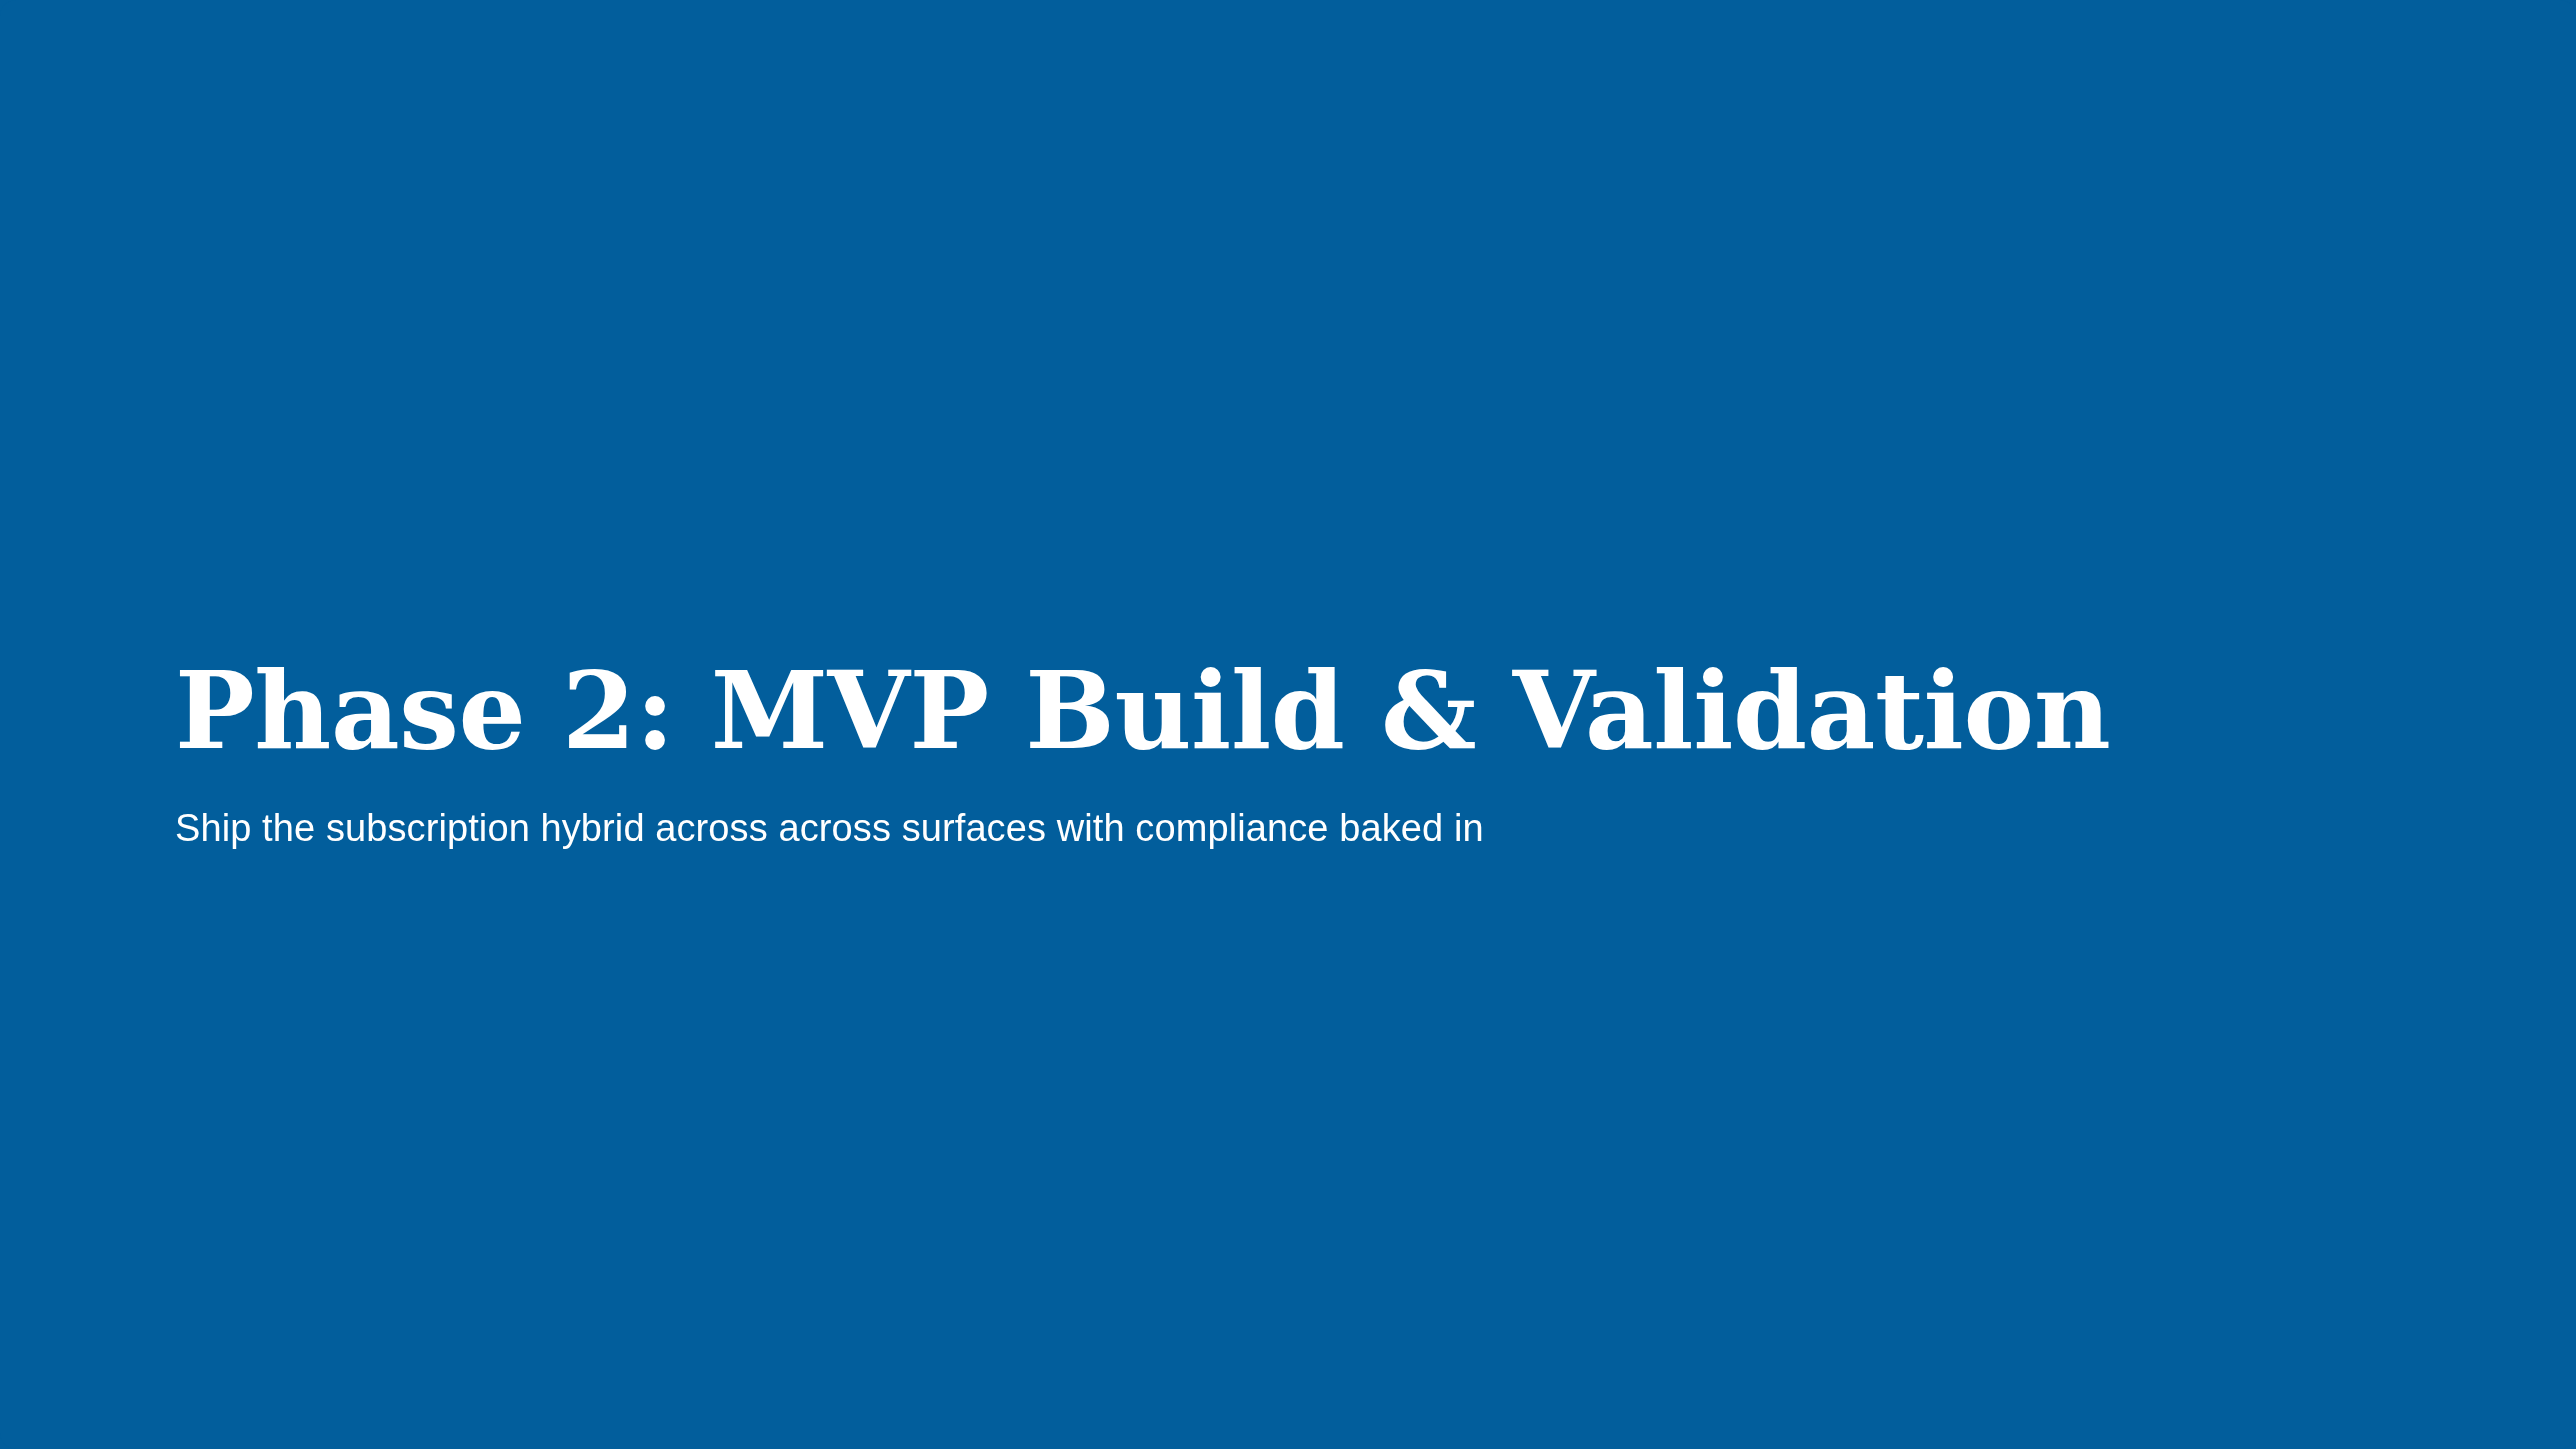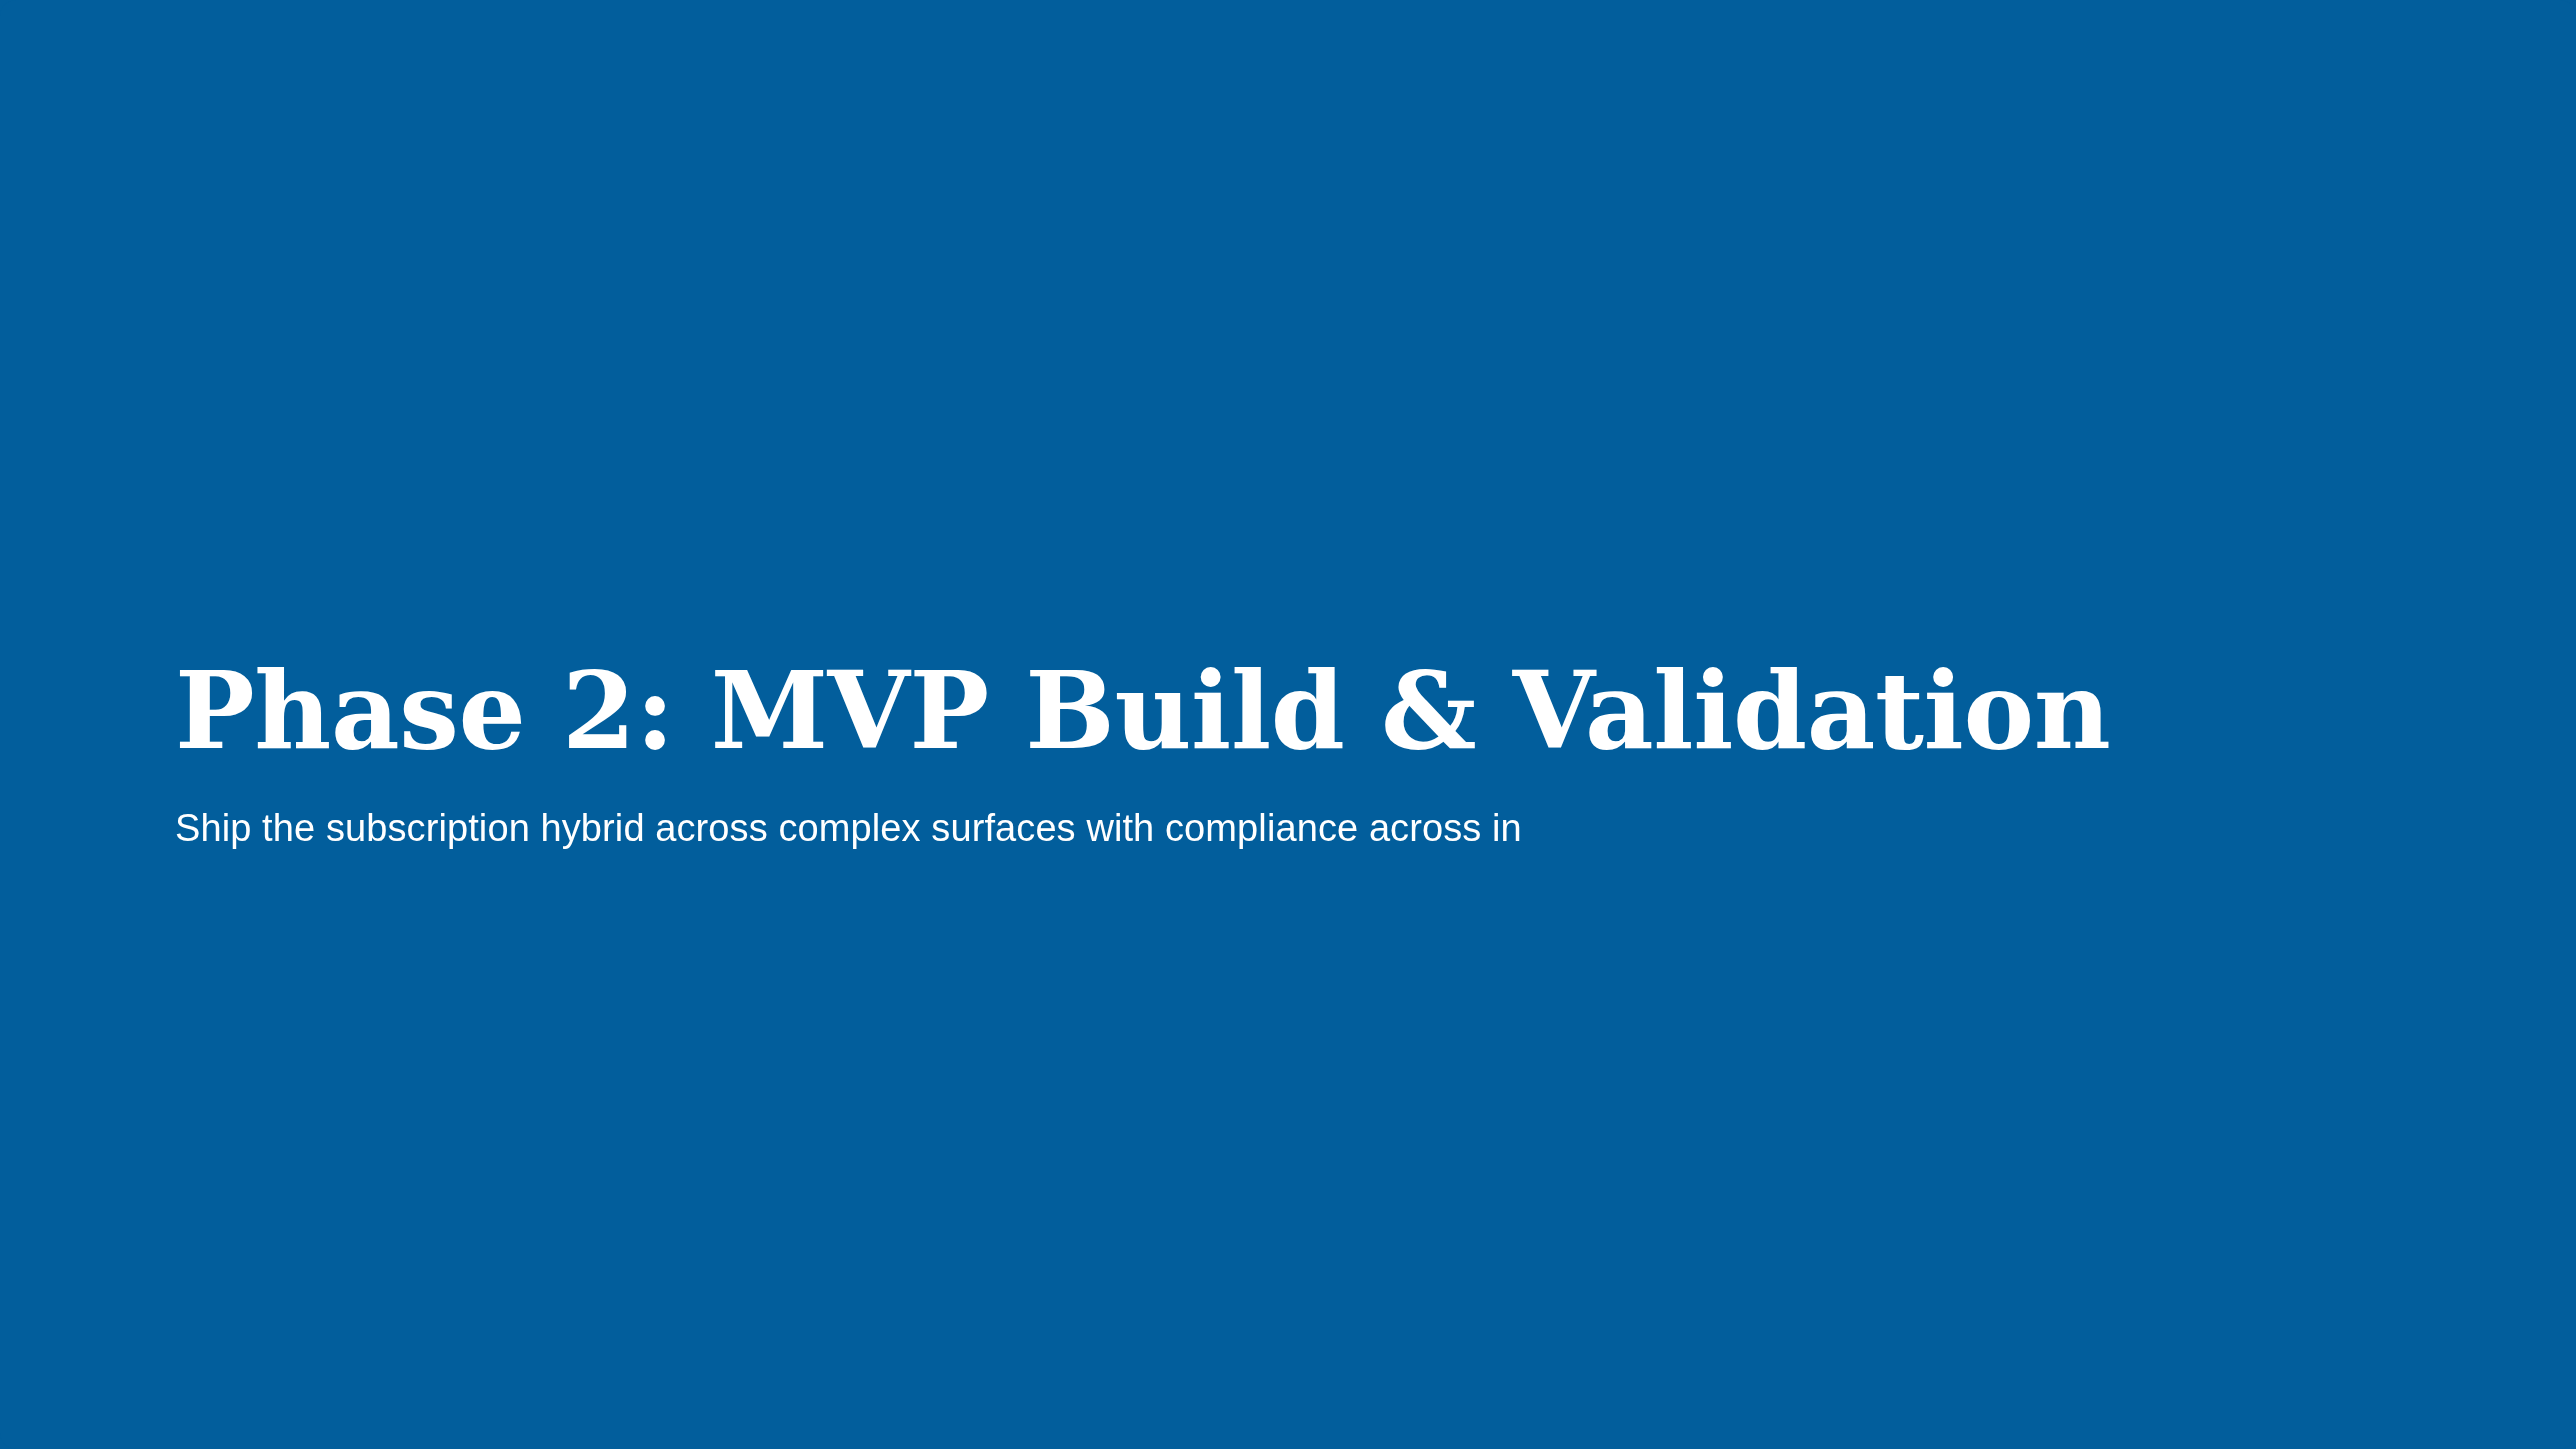--- a/index.html
+++ b/index.html
@@ -58,18 +58,18 @@
 </style>
 </head>
 <body style="background: rgb(2, 94, 156);">
 
 <div class="slide" style="background: rgb(2, 94, 156); border-radius: 16px;">
 
   <div class="content-block">
 
     <h1 class="slide-title">Phase 2: MVP Build &amp; Validation</h1>
 
-    <p class="slide-subtitle">Ship the subscription hybrid across complex surfaces with compliance across in</p>
+    <p class="slide-subtitle">Ship the subscription hybrid across across surfaces with compliance baked in</p>
 
   </div>
 
 </div>
 
 
 </body></html>

